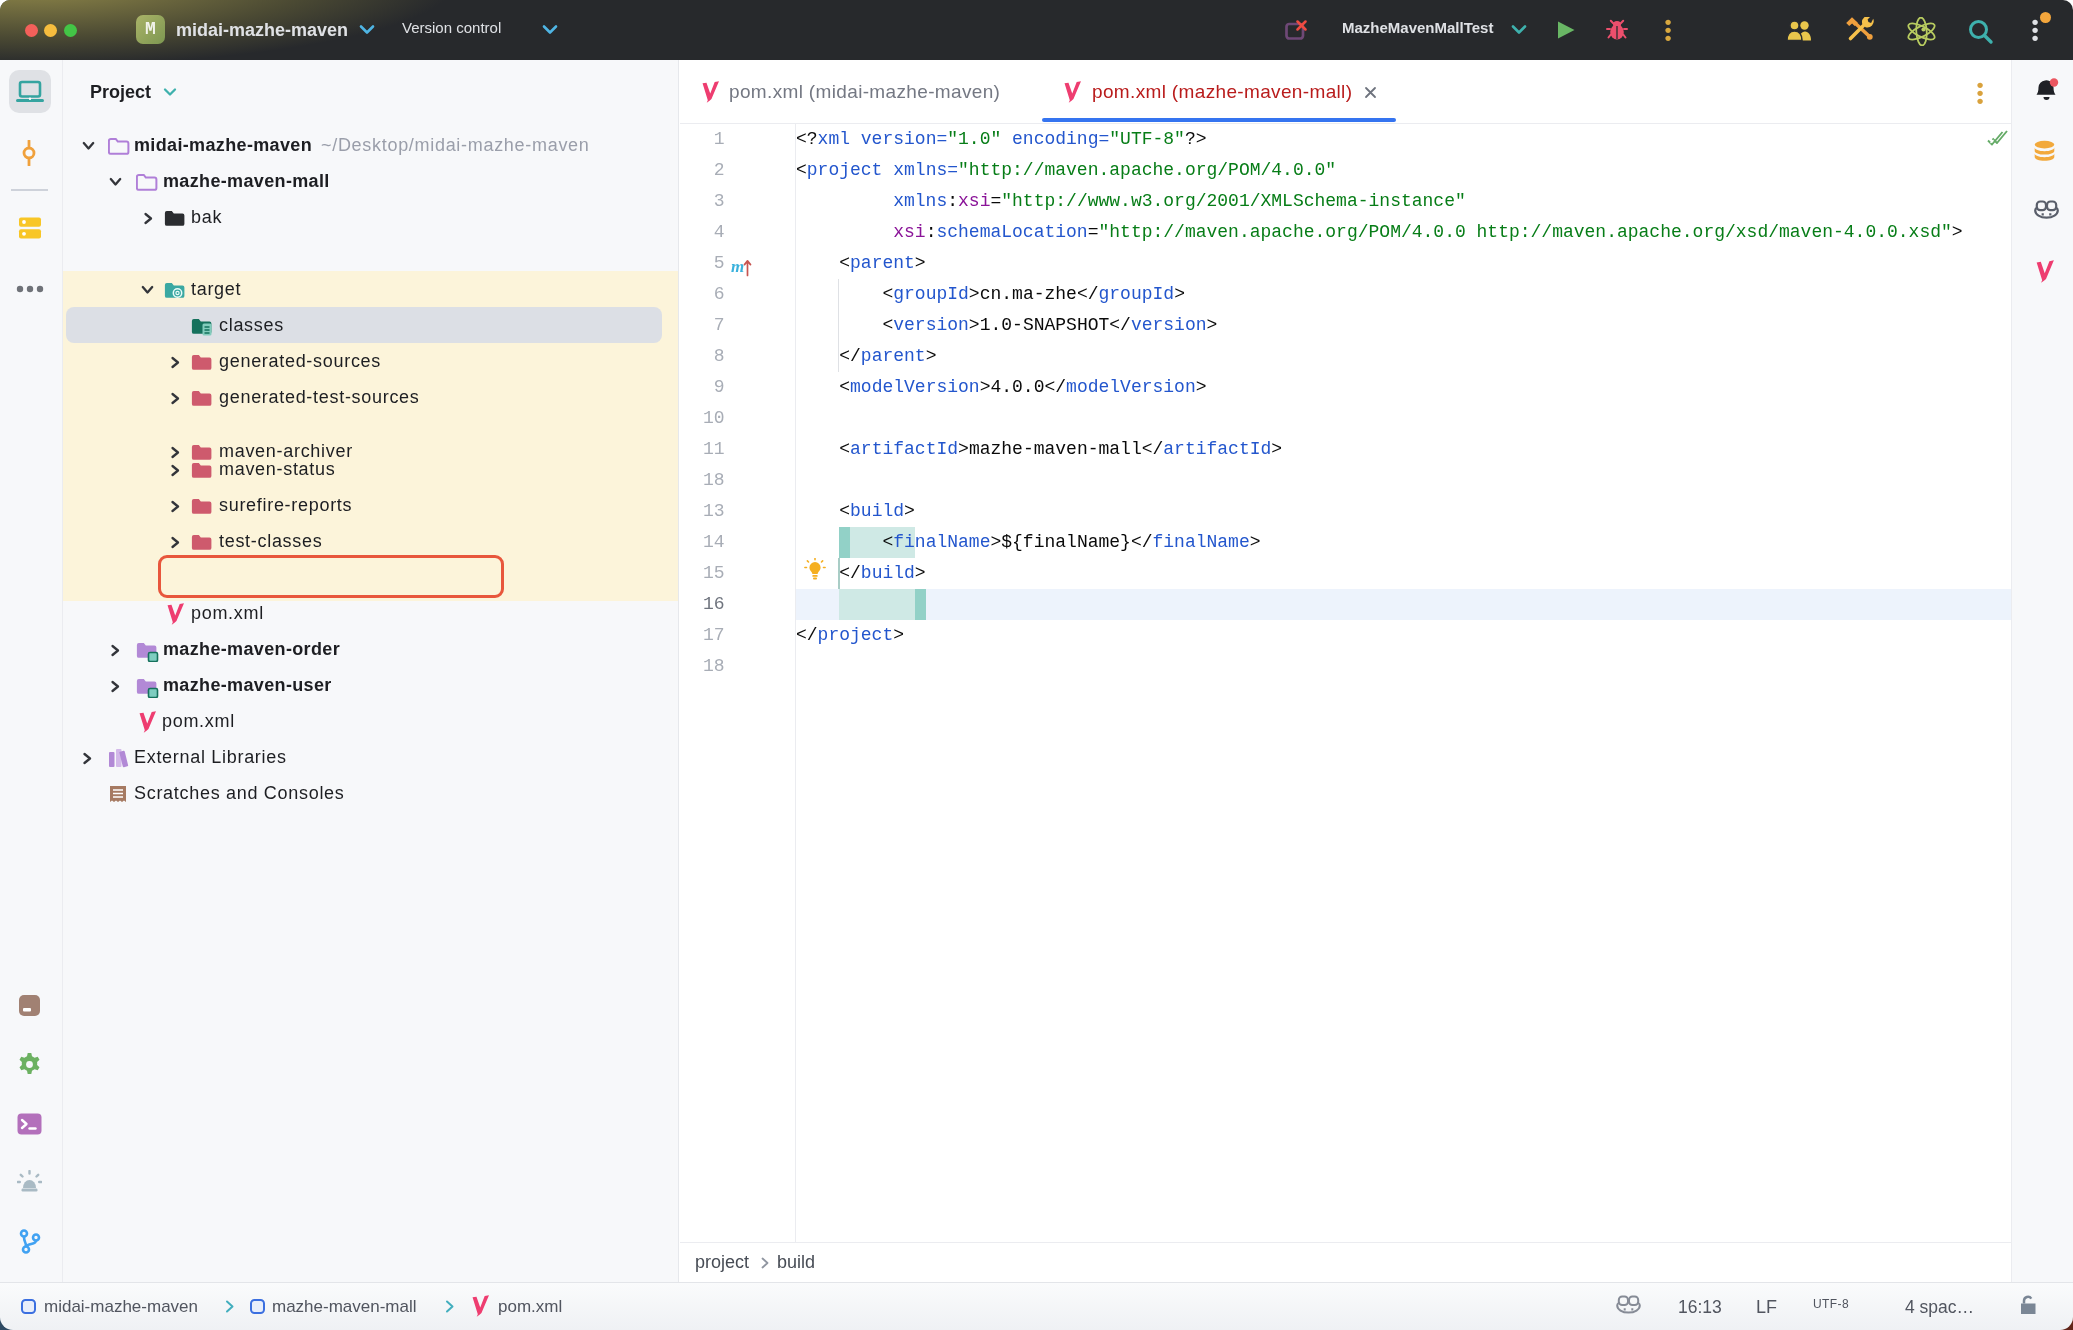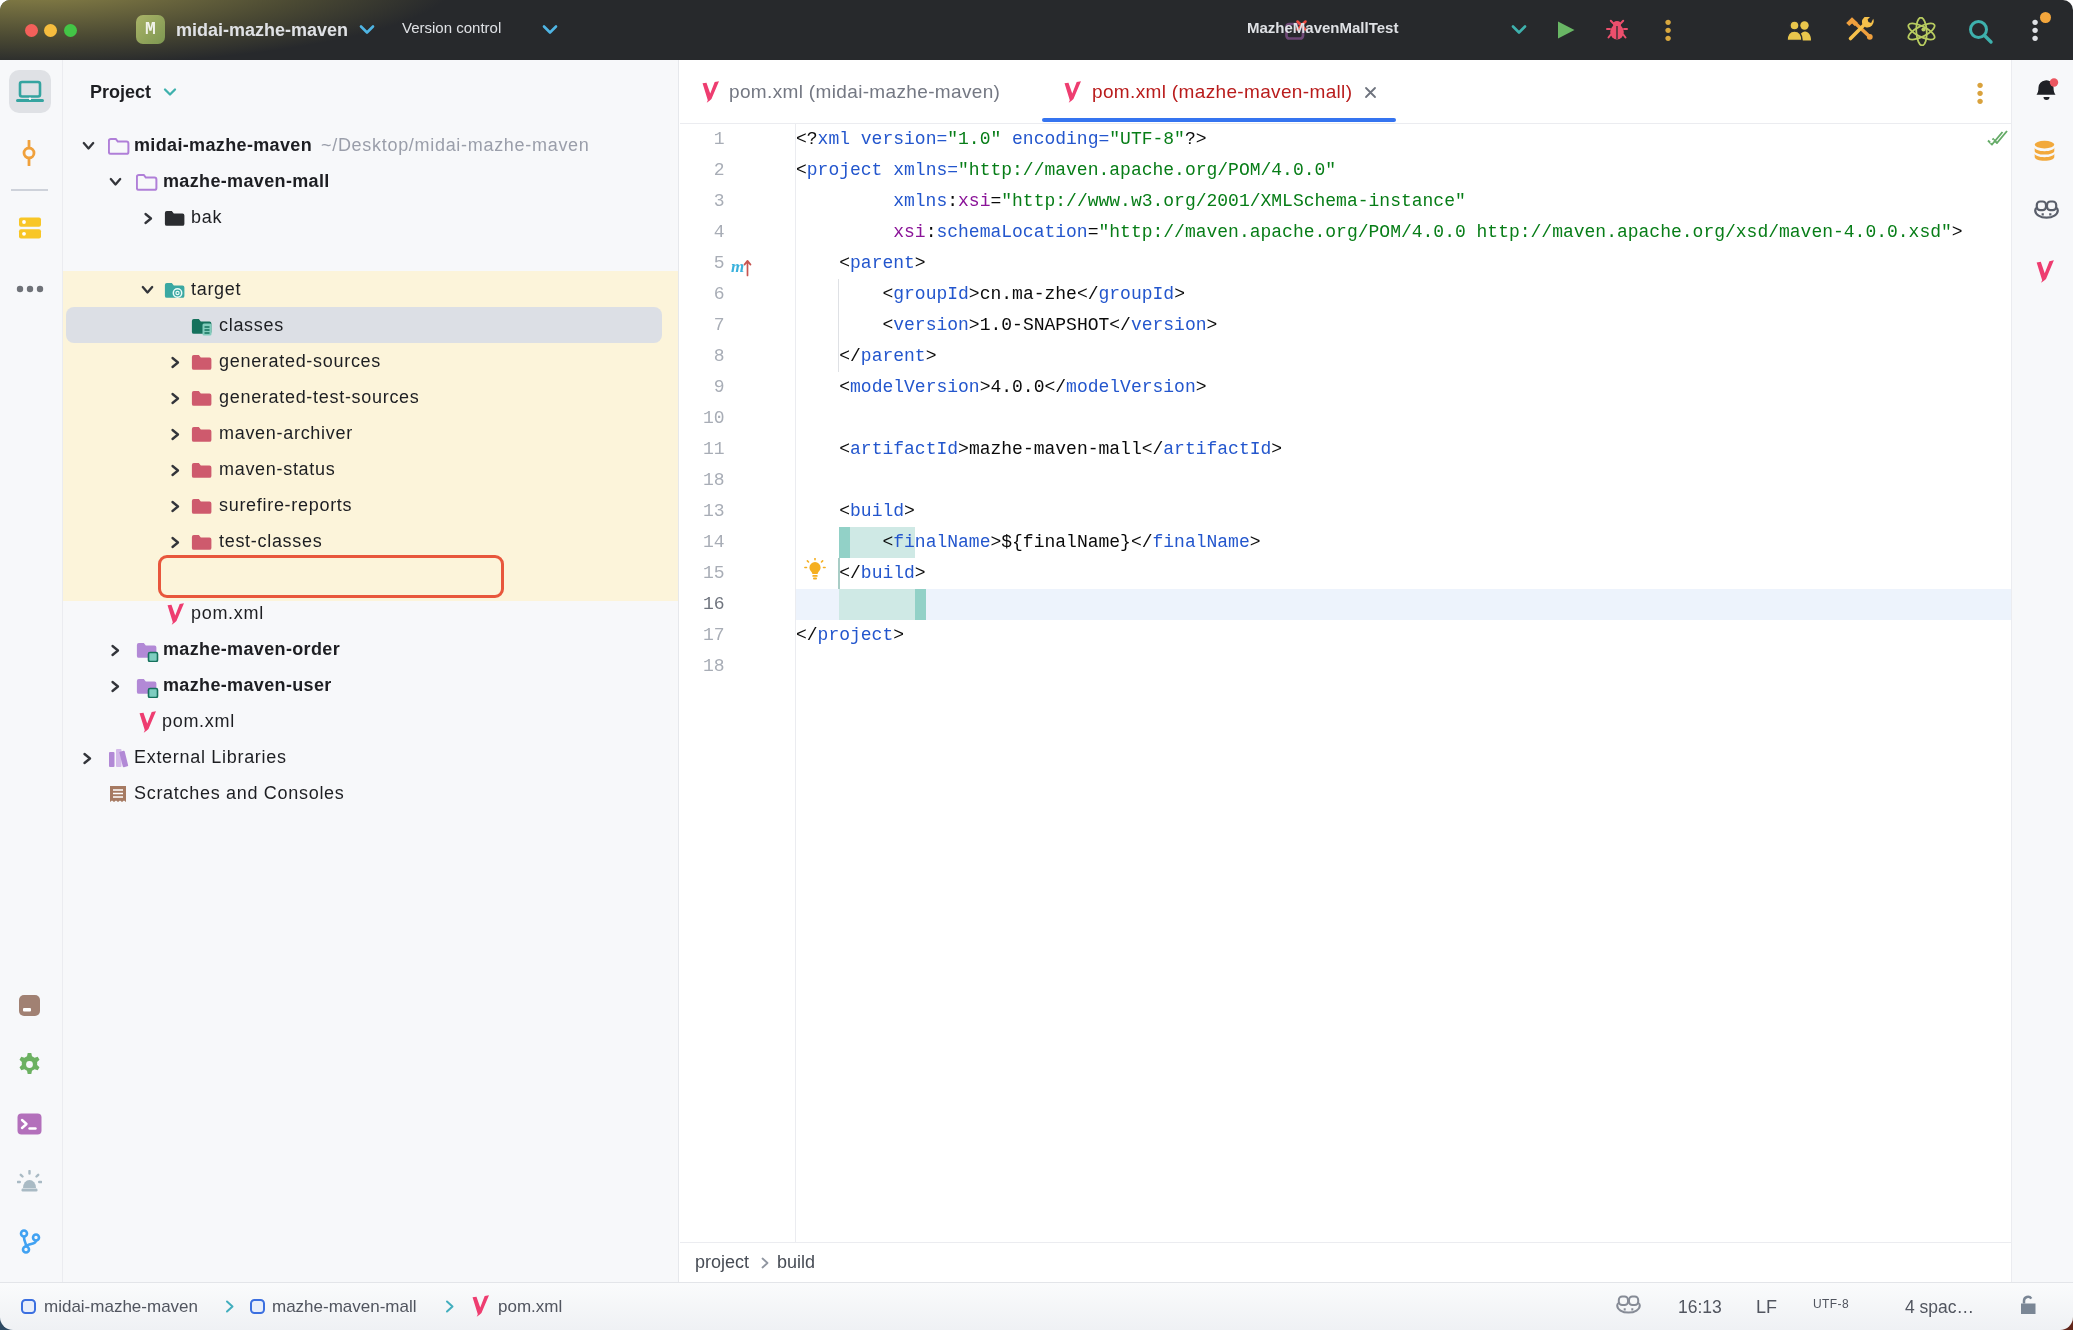--- a/index.html
+++ b/index.html
@@ -52,21 +52,21 @@
         <path d="M2 2.5 L8 8.5 L14 2.5" fill="none" stroke="#4fb5e4" stroke-width="2.6" stroke-linecap="round" stroke-linejoin="round"></path>
       </svg>
 <span class="ttxt" style="left:402px">Version control</span>
 <svg class="abs" style="left:542px;top:24px" width="16" height="12" viewBox="0 0 16 12">
         <path d="M2 2.5 L8 8.5 L14 2.5" fill="none" stroke="#4fb5e4" stroke-width="2.6" stroke-linecap="round" stroke-linejoin="round"></path>
       </svg>
 <svg class="abs" style="left:1285px;top:20px" width="24" height="22" viewBox="0 0 24 22">
         <rect x="1.5" y="4" width="16.5" height="14.5" rx="2.8" fill="none" stroke="#6e4876" stroke-width="2.7"></rect>
         <path d="M12.5 1.5 L20.5 9.5 M20.5 1.5 L12.5 9.5" stroke="#ef4b41" stroke-width="2.5" stroke-linecap="round"></path>
       </svg>
-<span class="ttxt semib" style="left:1247px">MazheMavenMallTest</span>
+<span class="ttxt semib" style="left:1342px">MazheMavenMallTest</span>
 <svg class="abs" style="left:1511px;top:24px" width="16" height="12" viewBox="0 0 16 12">
         <path d="M2 2.5 L8 8.5 L14 2.5" fill="none" stroke="#3eb1ad" stroke-width="2.6" stroke-linecap="round" stroke-linejoin="round"></path>
       </svg>
 <svg class="abs" style="left:1555px;top:20px" width="22" height="20" viewBox="0 0 22 20">
         <path d="M3 1.5 L19.5 10 L3 18.5 Z" fill="#69b665"></path>
       </svg>
 <svg class="abs" style="left:1606px;top:19px" width="22" height="22" viewBox="0 0 22 22">
         <path d="M7.2 4.2 L4.8 1.8 M14.8 4.2 L17.2 1.8 M4 10 H1 M21 10 H18 M4.8 15.5 L2.5 18.5 M17.2 15.5 L19.5 18.5" stroke="#ec4f6d" stroke-width="2" stroke-linecap="round"></path>
         <ellipse cx="11" cy="5.5" rx="4" ry="3.5" fill="#ec4f6d"></ellipse>
         <ellipse cx="11" cy="13" rx="6.8" ry="7.5" fill="#ec4f6d"></ellipse>
@@ -216,21 +216,21 @@
 </div>
 <div class="trow" style="top:320px">
  <svg class="abs" style="left:107px;top:12px" width="11" height="13" viewBox="0 0 11 13">
           <path d="M2.5 2 L8 6.5 L2.5 11" fill="none" stroke="#33353a" stroke-width="2.3" stroke-linecap="round" stroke-linejoin="round"></path>
         </svg>
  <svg class="abs" style="left:128px;top:9px" width="22" height="19" viewBox="0 0 22 19">
           <path d="M2.8 2 h5 l2 2.6 h8.7 a1.9 1.9 0 0 1 1.9 1.9 v8.4 a1.9 1.9 0 0 1 -1.9 1.9 H2.8 a1.9 1.9 0 0 1 -1.9 -1.9 V3.9 A1.9 1.9 0 0 1 2.8 2 Z" fill="#ce5a6d"></path>
         </svg>
  <span class="lbl" style="left:156px">generated-test-sources</span>
 </div>
-<div class="trow" style="top:356px">
+<div class="trow" style="top:374px">
  <svg class="abs" style="left:107px;top:12px" width="11" height="13" viewBox="0 0 11 13">
           <path d="M2.5 2 L8 6.5 L2.5 11" fill="none" stroke="#33353a" stroke-width="2.3" stroke-linecap="round" stroke-linejoin="round"></path>
         </svg>
  <svg class="abs" style="left:128px;top:9px" width="22" height="19" viewBox="0 0 22 19">
           <path d="M2.8 2 h5 l2 2.6 h8.7 a1.9 1.9 0 0 1 1.9 1.9 v8.4 a1.9 1.9 0 0 1 -1.9 1.9 H2.8 a1.9 1.9 0 0 1 -1.9 -1.9 V3.9 A1.9 1.9 0 0 1 2.8 2 Z" fill="#ce5a6d"></path>
         </svg>
  <span class="lbl" style="left:156px">maven-archiver</span>
 </div>
 <div class="trow" style="top:392px">
  <svg class="abs" style="left:107px;top:12px" width="11" height="13" viewBox="0 0 11 13">

